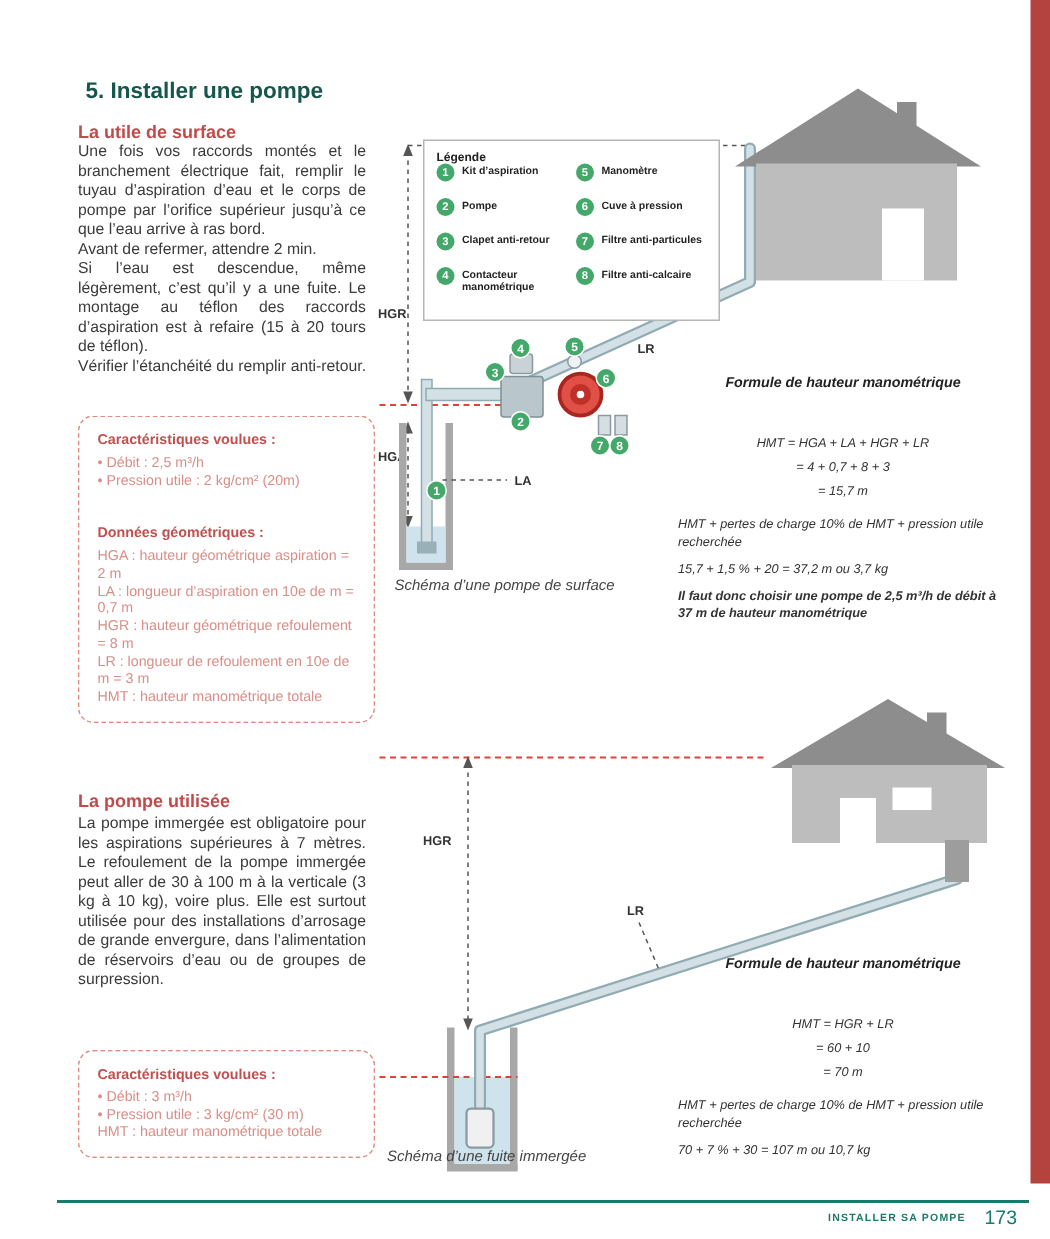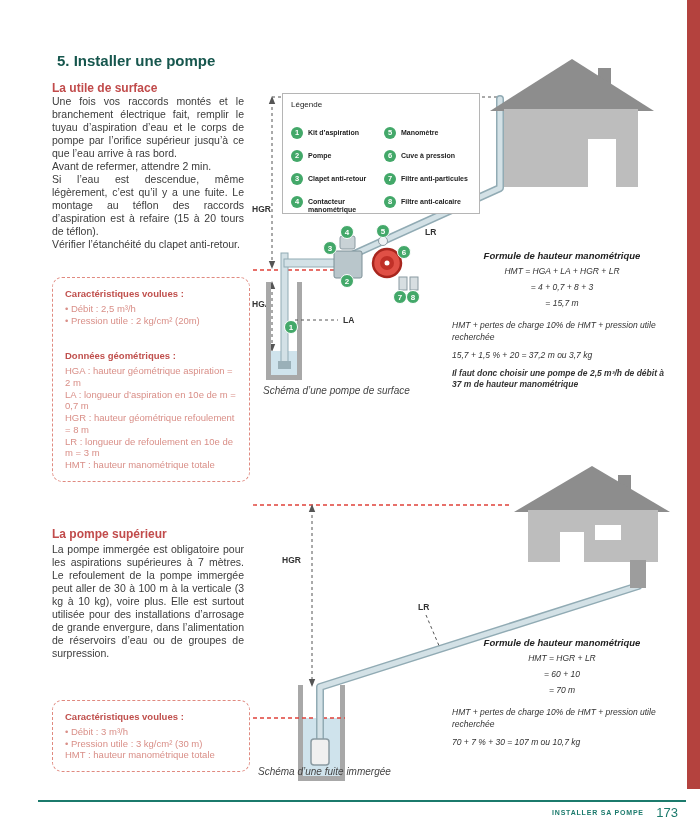--- a/index.html
+++ b/index.html
@@ -19,38 +19,38 @@
   .specs-box{border:1.5px dashed #e08a80;border-radius:10px;padding:10px 12px;
              font-size:9.5px;line-height:1.24;background:#fff;}
   .specs-box-1{left:52px;top:277px;width:172px;}
   .specs-box-2{left:52px;top:700px;width:172px;}
   .specs-title{color:#c0504d;font-weight:bold;margin-bottom:3px;}
   .specs-title-2{margin-top:24px;}
   .specs-item{color:#d98f88;}
 
   .legend-box{left:282px;top:93px;width:180px;height:107px;border:1px solid #b5b5b5;
               background:#fff;padding:6px 8px;}
-  .legend-title{font-size:8px;font-weight:normal;color:#222;margin-bottom:18px;}
+  .legend-title{font-size:8px;font-weight:bold;color:#222;margin-bottom:0;}
   .legend-cols{display:flex;gap:6px;}
   .legend-col{flex:1;}
   .legend-item{display:flex;gap:5px;align-items:flex-start;min-height:23px;}
   .legend-badge{flex:0 0 12px;width:12px;height:12px;border-radius:50%;background:#43a869;
                 color:#fff;font-size:7.5px;font-weight:bold;text-align:center;line-height:12px;}
   .legend-label{font-size:7px;font-weight:bold;color:#222;line-height:1.2;padding-top:2px;}
 
   .caption{font-size:10px;font-style:italic;color:#444;}
   .caption-1{left:263px;top:385px;width:210px;}
   .caption-2{left:258px;top:766px;width:210px;}
 
   .formula{width:220px;font-size:8.5px;font-style:italic;color:#333;line-height:1.3;}
   .formula-1{left:452px;top:250px;}
   .formula-2{left:452px;top:637px;}
   .formula-title{font-size:9.5px;font-weight:bold;color:#222;text-align:center;}
   .f-eq{text-align:center;margin-top:5px;}
-  .f-eq-main{margin-top:4px;}
+  .f-eq-main{margin-top:28px;}
   .f-note{margin-top:11px;}
   .f-calc{margin-top:7px;}
   .f-conc{margin-top:7px;font-weight:bold;}
 
   .footer-rule{left:38px;top:800px;width:648px;height:2px;background:#1b7a6c;}
   .footer-text{left:380px;top:803px;width:298px;text-align:right;color:#1b7a6c;}
   .footer-label{font-size:7px;font-weight:bold;letter-spacing:0.8px;vertical-align:2px;}
   .footer-page{font-size:13px;margin-left:8px;}
   .edge-bar{left:687px;top:0;width:13px;height:789px;background:#b4423e;}
 
@@ -67,21 +67,21 @@
 <body>
 
 <div class="page">
 
   <div class="abs page-title">5. Installer une pompe</div>
   <div class="abs heading-red surface-heading">La utile de surface</div>
   <div class="abs body-text surface-body">
     <p>Une fois vos raccords montés et le branchement électrique fait, remplir le tuyau d’aspiration d’eau et le corps de pompe par l’orifice supérieur jusqu’à ce que l’eau arrive à ras bord.</p>
     <p>Avant de refermer, attendre 2 min.</p>
     <p>Si l’eau est descendue, même légèrement, c’est qu’il y a une fuite. Le montage au téflon des raccords d’aspiration est à refaire (15 à 20 tours de téflon).</p>
-    <p>Vérifier l’étanchéité du clapet anti-retour.</p>
+    <p>Vérifier l’étanchéité du remplir anti-retour.</p>
   </div>
 
   <div class="abs specs-box specs-box-1">
     <div class="specs-title">Caractéristiques voulues :</div>
     <div class="specs-item">• Débit : 2,5 m³/h</div>
     <div class="specs-item">• Pression utile : 2 kg/cm² (20m)</div>
     <div class="specs-title specs-title-2">Données géométriques :</div>
     <div class="specs-item">HGA : hauteur géométrique aspiration = 2 m</div>
     <div class="specs-item">LA : longueur d’aspiration en 10e de m = 0,7 m</div>
     <div class="specs-item">HGR : hauteur géométrique refoulement = 8 m</div>
@@ -219,21 +219,21 @@
   <div class="abs formula formula-1">
     <div class="formula-title">Formule de hauteur manométrique</div>
     <div class="f-eq f-eq-main">HMT = HGA + LA + HGR + LR</div>
     <div class="f-eq">= 4 + 0,7 + 8 + 3</div>
     <div class="f-eq">= 15,7 m</div>
     <div class="f-note">HMT + pertes de charge 10% de HMT + pression utile recherchée</div>
     <div class="f-note f-calc">15,7 + 1,5 % + 20 = 37,2 m ou 3,7 kg</div>
     <div class="f-conc">Il faut donc choisir une pompe de 2,5 m³/h de débit à 37 m de hauteur manométrique</div>
   </div>
 
-  <div class="abs heading-red immersed-heading">La pompe supérieur</div>
+  <div class="abs heading-red immersed-heading">La pompe utilisée</div>
   <div class="abs body-text immersed-body">
     <p>La pompe immergée est obligatoire pour les aspirations supérieures à 7 mètres. Le refoulement de la pompe immergée peut aller de 30 à 100 m à la verticale (3 kg à 10 kg), voire plus. Elle est surtout utilisée pour des installations d’arrosage de grande envergure, dans l’alimentation de réservoirs d’eau ou de groupes de surpression.</p>
   </div>
 
   <div class="abs specs-box specs-box-2">
     <div class="specs-title">Caractéristiques voulues :</div>
     <div class="specs-item">• Débit : 3 m³/h</div>
     <div class="specs-item">• Pression utile : 3 kg/cm² (30 m)</div>
     <div class="specs-item">HMT : hauteur manométrique totale</div>
   </div>

